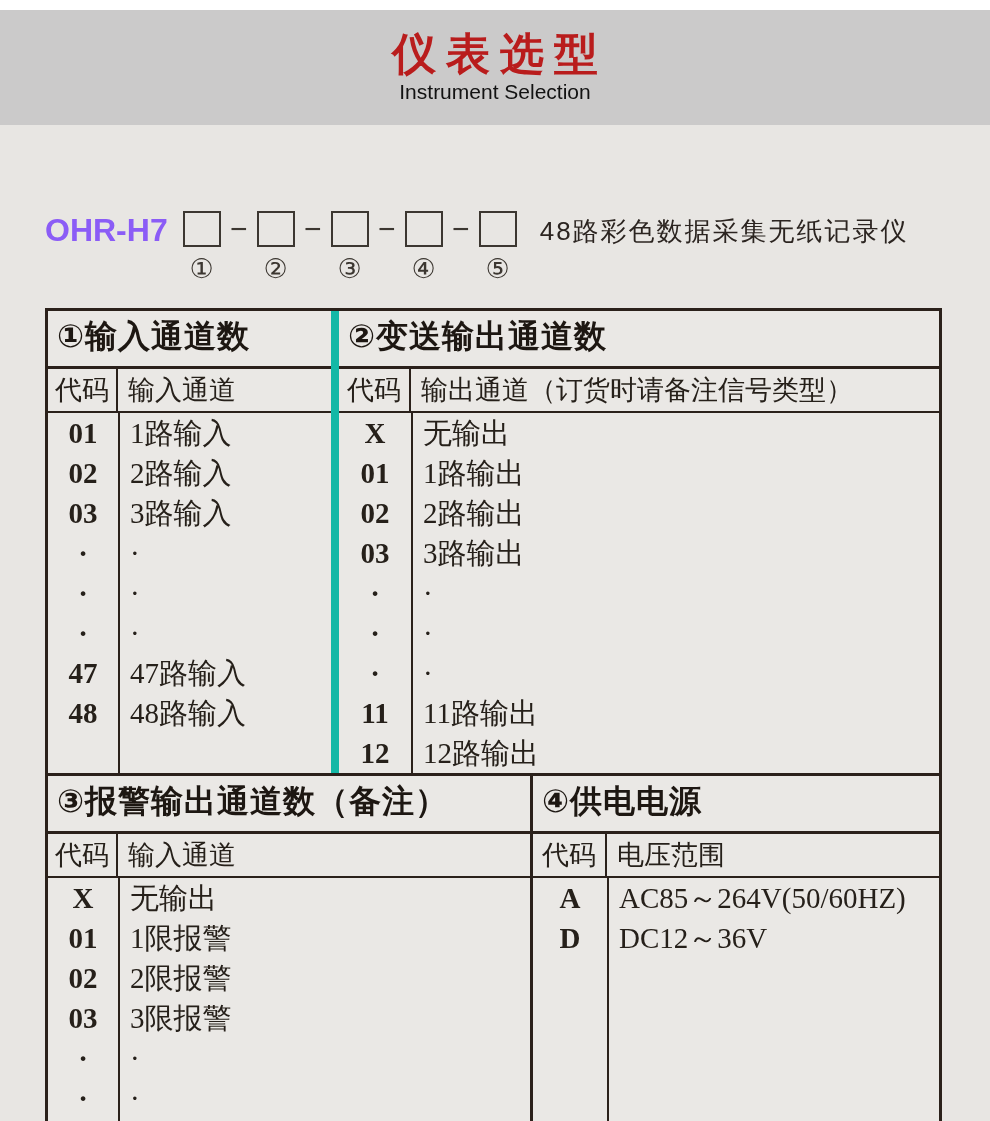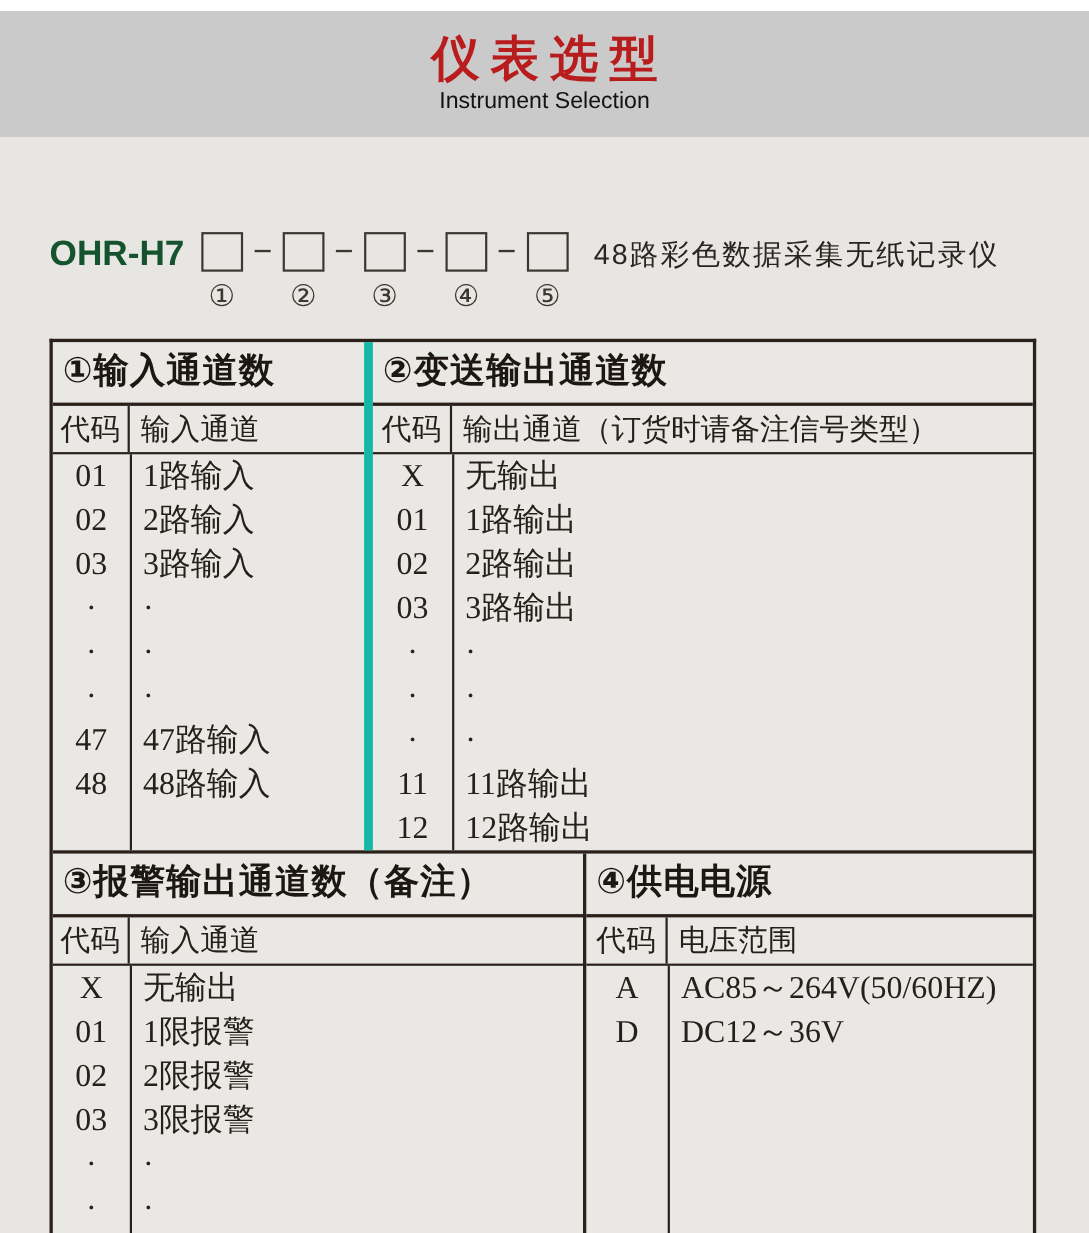--- a/index.html
+++ b/index.html
@@ -25,21 +25,21 @@
   .band .sub {
     font-size:21px; line-height:24px; color:#121212; margin-top:0px;
   }
 
   .content-bg { position:absolute; left:0; top:125px; width:990px; height:996px; background:#e8e6e3; }
 
   
   .model { position:absolute; left:45px; top:211px; display:flex; align-items:flex-start; }
   .model .prefix {
     font-size:32px; font-weight:bold; line-height:38px; margin-right:14px;
-    letter-spacing:0px; color:#14532d;
+    letter-spacing:0px; color:#8b5cf6;
   }
   .slot { display:flex; flex-direction:column; align-items:center; width:40px; }
   .slot .box { width:38px; height:36px; border:2px solid #3c3731; }
   .slot .circ {
     margin-top:8px; font-size:27px; line-height:28px;
     font-family:"Liberation Serif","DejaVu Serif",serif; color:#3c3731;
   }
   .dash { width:34px; text-align:center; font-size:30px; line-height:36px; color:#3c3731; }
   .model .suffix { margin-left:22px; font-size:26px; line-height:40px; letter-spacing:2px; color:#2b2420; }
 
@@ -72,21 +72,21 @@
     position:relative;
     font-family:"Liberation Serif","DejaVu Serif",serif;
     font-size:29px;
   }
   .tbody::before {
     content:""; position:absolute; left:var(--cw); top:0; bottom:0; width:2px; background:#2b211b;
   }
   .t1 .tbody { height:360px; }
   .t2 .tbody { height:253px; }
   .trow { display:flex; height:40px; line-height:40px; white-space:nowrap; }
-  .trow .c { width:var(--cw); flex:none; text-align:center; }
+  .trow .c { width:var(--cw); flex:none; text-align:center;font-weight:bold; }
   .trow .v { padding-left:12px; }
 
   .sec1 { --cw:70px; }
   .sec2 { --cw:72px; }
   .sec3 { --cw:70px; }
   .sec4 { --cw:74px; }
 </style>
 </head>
 <body>
 

